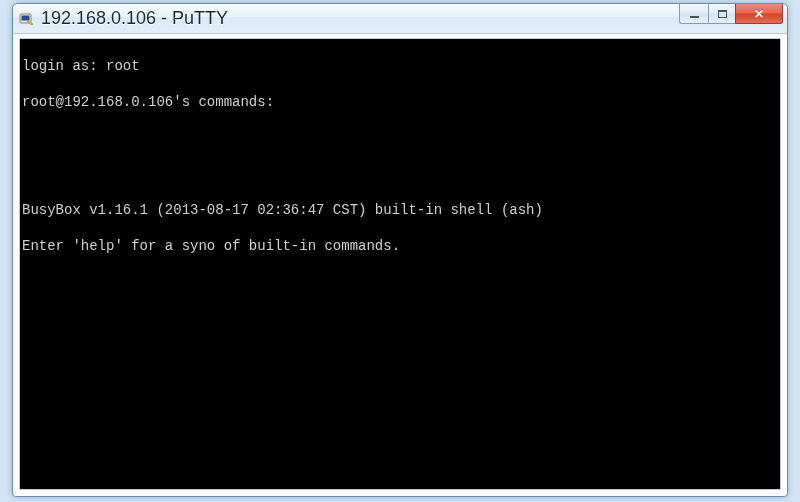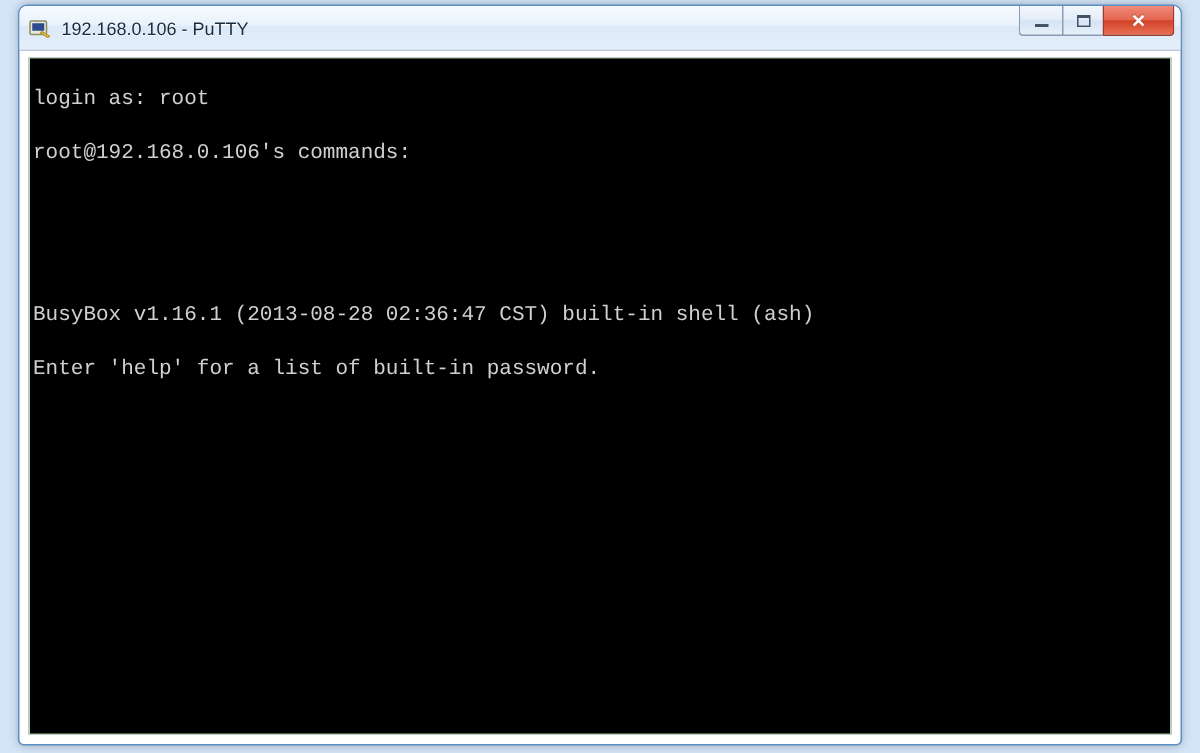--- a/index.html
+++ b/index.html
@@ -38,21 +38,21 @@
   .app-icon {
     width: 16px;
     height: 16px;
     display: inline-flex;
     align-items: center;
     justify-content: center;
     margin-right: 6px;
   }
   .app-icon svg { display:block; }
   .title-text {
-    font-size: 12px;
+    font-size: 18px;
     color: #1a2a3a;
     text-shadow: 0 1px 0 #fff;
   }
   .win-controls {
     position: absolute;
     right: 4px;
     top: 0px;
     display: flex;
     gap: 0;
   }
@@ -77,21 +77,21 @@
     border-color: #9c3b2e;
     color: #fff;
   }
   .inner-frame {
     position: absolute;
     left: 6px;
     right: 6px;
     top: 34px;
     bottom: 6px;
     border: 1px solid #b9c8da;
-    background: #84cc16;
+    background: #ef4444;
     box-sizing: border-box;
   }
   .terminal {
     width: 100%;
     height: 100%;
     background: #000000;
     color: #d0d0d0;
     font-family: "Courier New", monospace;
     font-size: 14px;
     line-height: 18px;
@@ -138,18 +138,18 @@
         </div>
     </div>
   </div>
 
   <div class="inner-frame">
     <div class="terminal">
 <span class="term-line">login as: root</span>
 <span class="term-line">root@192.168.0.106's commands:</span>
 <span class="term-line"></span>
 <span class="term-line"></span>
-<span class="term-line">BusyBox v1.16.1 (2013-08-28 02:36:47 CST) built-in shell (ash)</span>
-<span class="term-line">Enter 'help' for a list of built-in password.</span>
+<span class="term-line">BusyBox v1.16.1 (2013-08-17 02:36:47 CST) built-in shell (ash)</span>
+<span class="term-line">Enter 'help' for a syno of built-in commands.</span>
 <span class="term-line"></span>
     </div>
   </div>
 </div>
 
 </body></html>

